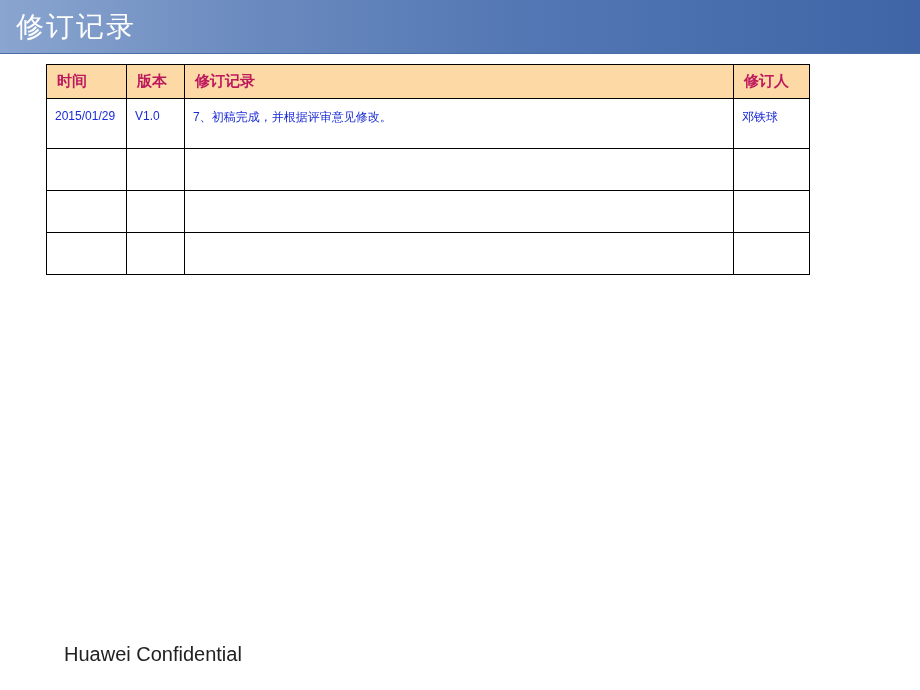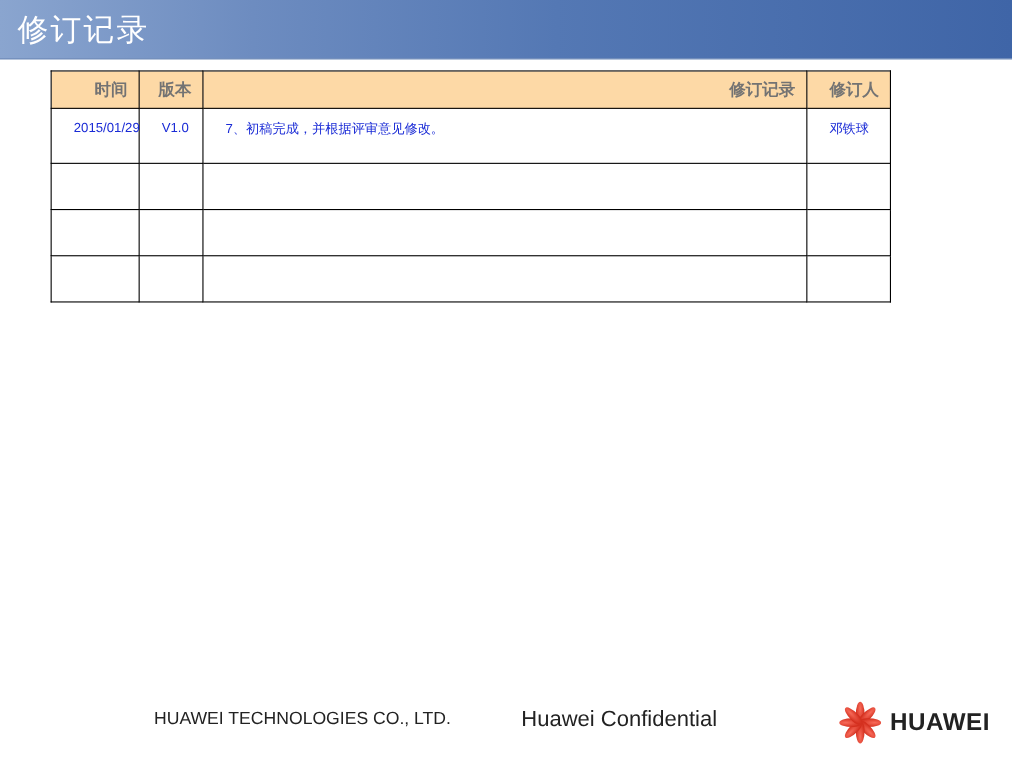--- a/index.html
+++ b/index.html
@@ -11,26 +11,26 @@
     background: linear-gradient(to right, #8aa5cf 0%, #6d8cc0 25%, #5478b4 55%, #3f65a7 100%);
     display: flex; align-items: center;
     padding-left: 16px;
     border-bottom: 1px solid #4a6ea8;
   }
   .title-bar h1 { color: #fff; font-size: 28px; font-weight: 400; letter-spacing: 2px; }
 
   .table-wrap { padding: 10px 46px 0 46px; }
   table { width: 100%; border-collapse: collapse; table-layout: fixed; }
   th, td { border: 1px solid #000; text-align: left; vertical-align: top; }
-  thead th { background: #fdd9a6; padding: 7px 10px; font-size: 15px; font-weight: 700; color: #737373; text-align: right; }
+  thead th { background: #fdd9a6; padding: 7px 10px; font-size: 15px; font-weight: 700; color: #be185d; }
   col.c-time { width: 80px; }
   col.c-ver  { width: 58px; }
   col.c-desc { width: auto; }
   col.c-auth { width: 76px; }
-  tbody td { padding: 10px 8px 22px 20px; font-size: 12px; color: #1a2bd6; }
+  tbody td { padding: 10px 8px 22px 8px; font-size: 12px; color: #1a2bd6; }
   tbody tr.empty td { height: 42px; padding: 0; }
 
   .footer {
     position: absolute; left: 0; bottom: 8px; width: 920px; height: 56px;
     display: flex; align-items: center;
   }
   .footer .company { margin-left: 140px; font-size: 16px; color: #222; }
   .footer .conf    { margin-left: 64px; font-size: 20px; color: #222; }
   .footer .logo-wrap { position: absolute; right: 20px; bottom: 4px; display: flex; align-items: center; gap: 6px; }
   .footer .logo-text { font-size: 22px; font-weight: 700; color: #222; letter-spacing: 0.5px; }
@@ -92,30 +92,16 @@
           <td></td>
           <td></td>
           <td></td>
           <td></td>
         </tr>
       </tbody>
     </table>
   </div>
 
   <div class="footer">
-    <span class="company">HUAWEI TECHNOLOGIES CO., LTD.</span>
     <span class="conf">Huawei Confidential</span>
-    <div class="logo-wrap">
-      <div class="petals">
-        <span style="transform: translate(-50%,-95%) rotate(0deg);"></span>
-        <span style="transform: translate(-50%,-95%) rotate(45deg);"></span>
-        <span style="transform: translate(-50%,-95%) rotate(90deg);"></span>
-        <span style="transform: translate(-50%,-95%) rotate(135deg);"></span>
-        <span style="transform: translate(-50%,-95%) rotate(180deg);"></span>
-        <span style="transform: translate(-50%,-95%) rotate(225deg);"></span>
-        <span style="transform: translate(-50%,-95%) rotate(270deg);"></span>
-        <span style="transform: translate(-50%,-95%) rotate(315deg);"></span>
-      </div>
-      <span class="logo-text">HUAWEI</span>
-    </div>
   </div>
 
 </div>
 
 </body></html>

